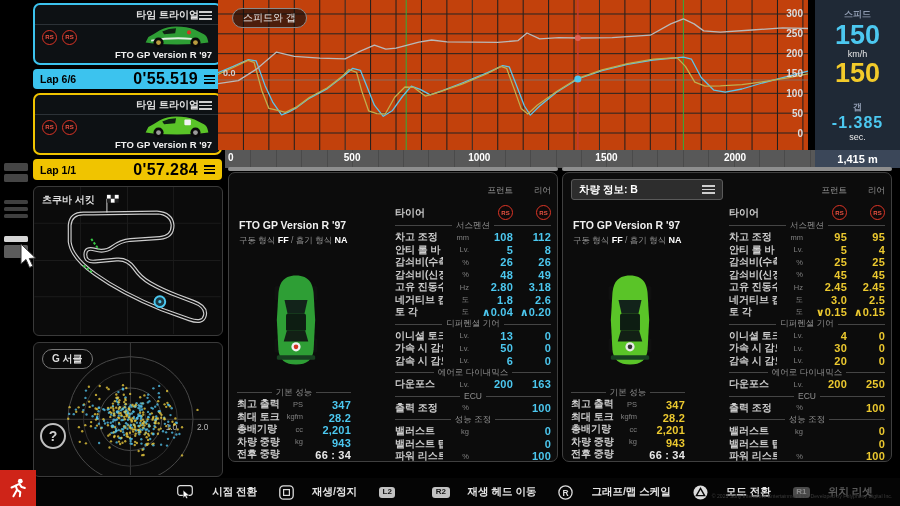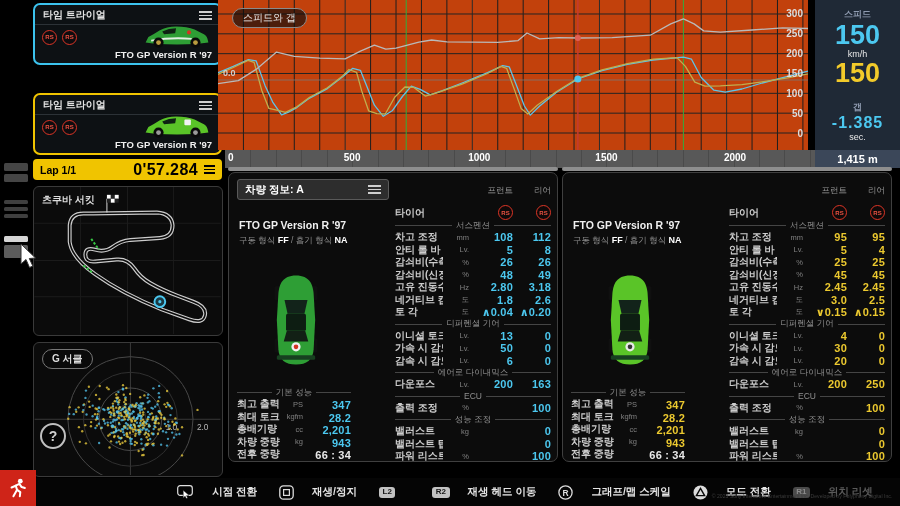--- a/index.html
+++ b/index.html
@@ -6,21 +6,21 @@
   *{box-sizing:border-box;font-family:"Liberation Sans","DejaVu Sans",sans-serif;}
   #stage{position:relative;width:900px;height:506px;background:#000;overflow:hidden;}
   .abs{position:absolute;}
 
   
   .rail-icon{position:absolute;left:4px;width:24px;display:flex;flex-direction:column;gap:3px;}
   .rail-icon .bar{border-radius:1.5px;}
   
   .sess-panel{position:absolute;left:33px;width:189px;height:62px;border:2px solid var(--accent);
     border-radius:7px;background:#0d1114;display:flex;flex-direction:column;overflow:hidden;}
-  .sp-head{display:flex;justify-content:space-between;align-items:center;padding:3px 8px 2px;
+  .sp-head{display:flex;justify-content:flex-end;align-items:center;padding:3px 8px 2px;
     border-bottom:1px solid #2c3237;color:#e3e3e3;font-size:10px;font-weight:bold;}
   .sp-mid{flex:1;display:flex;align-items:center;padding:0 7px;gap:5px;}
   .sp-name{text-align:right;font-size:9.5px;font-weight:bold;color:#f0f0f0;padding:0 8px 4px;}
   .rs-badge{width:15px;height:15px;border:1.4px solid #dd3526;border-radius:50%;color:#ef5443;
     font-size:6px;font-weight:bold;display:flex;align-items:center;justify-content:center;flex:0 0 auto;
     background:rgba(20,0,0,.25);}
   .burger{width:13px;height:9px;background:repeating-linear-gradient(to bottom,currentColor 0 1.8px,transparent 1.8px 3.6px);}
   .lap-bar{position:absolute;left:33px;width:189px;height:20px;border-radius:4px;display:flex;
     align-items:center;padding:0 7px;color:#000;}
   .lap-label{font-size:10.5px;font-weight:bold;}
@@ -133,20 +133,25 @@
         <path d="M20,7 Q27,3.5 35,3.5 L34,9 L22,10 Z" fill="#0e2213"></path>
         <path d="M8,16 Q30,12 52,14 L52,16 Q30,14 8,18 Z" fill="#fff" opacity=".85"></path>
         <circle cx="49" cy="8" r="2.2" fill="#d43322"></circle>
         <circle cx="16" cy="19" r="5.5" fill="#0a0a0a"></circle>
           <circle cx="16" cy="19" r="2.6" fill="#b99b3e"></circle>
         <circle cx="56" cy="19" r="5.5" fill="#0a0a0a"></circle>
           <circle cx="56" cy="19" r="2.6" fill="#b99b3e"></circle>
       </svg>
     </div>
     <div class="sp-name">FTO GP Version R '97</div>
+  </div>
+  <div class="lap-bar" style="top:69px;background:#3cc3ee;">
+    <span class="lap-label">Lap 6/6</span>
+    <span class="lap-time">0'55.519</span>
+    <span class="burger"></span>
   </div>
 
   <div class="sess-panel" style="top:93px;--accent:#f0c400;border-color:#f0c400;">
     <div class="sp-head">
       <span>타임 트라이얼</span>
       <span class="burger" style="color:#cfcfcf;"></span>
     </div>
     <div class="sp-mid">
       <span class="rs-badge">RS</span>
       <span class="rs-badge">RS</span>
@@ -726,24 +731,20 @@
     <div class="sp-minor" style="margin-top:13px;">갭</div>
     <div style="font-size:16px;font-weight:bold;color:#4cc8f0;letter-spacing:1px;">-1.385</div>
     <div class="sp-unit">sec.</div>
   </div>
   <div id="dist-bar">1,415 m</div>
 
   <div class="top-strip" style="left:228px;"></div>
   <div class="top-strip" style="left:562px;"></div>
   <div id="car-panels">
       <div class="car-panel" style="left: 228px; --accent: #4cc8f0;">
-    <div class="cp-header">
-      <span class="cp-title">차량 정보: A</span>
-      <span class="burger" style="color:#cfcfcf;"></span>
-    </div>
     <div class="cp-cols">
       <span class="cp-col-front">프런트</span>
       <span class="cp-col-rear">리어</span>
     </div>
     <div class="cp-carname">FTO GP Version R '97</div>
     <div class="cp-driveline"><span>구동 형식 </span><b>FF</b><span> / </span><span>흡기 형식 </span><b>NA</b></div>
     <svg class="cp-car" viewBox="0 0 60 120">
       <rect x="2" y="16" width="8" height="18" rx="2" fill="#101010"></rect>
           <rect x="50" y="16" width="8" height="18" rx="2" fill="#101010"></rect>
       <rect x="2" y="84" width="8" height="18" rx="2" fill="#101010"></rect>
@@ -970,20 +971,24 @@
             <span class="basic-val"><span class="val">943</span></span>
           </div>
           <div class="basic-row">
             <span class="cell-label">전후 중량 밸런스</span>
             <span class="cell-unit"></span>
             <span class="basic-val"><span class="val plain">66 : 34</span></span>
           </div>
         </div>
   </div>
       <div class="car-panel" style="left: 562px; --accent: #ecc92f;">
+    <div class="cp-header">
+      <span class="cp-title">차량 정보: B</span>
+      <span class="burger" style="color:#cfcfcf;"></span>
+    </div>
     <div class="cp-cols">
       <span class="cp-col-front">프런트</span>
       <span class="cp-col-rear">리어</span>
     </div>
     <div class="cp-carname">FTO GP Version R '97</div>
     <div class="cp-driveline"><span>구동 형식 </span><b>FF</b><span> / </span><span>흡기 형식 </span><b>NA</b></div>
     <svg class="cp-car" viewBox="0 0 60 120">
       <rect x="2" y="16" width="8" height="18" rx="2" fill="#101010"></rect>
           <rect x="50" y="16" width="8" height="18" rx="2" fill="#101010"></rect>
       <rect x="2" y="84" width="8" height="18" rx="2" fill="#101010"></rect>

